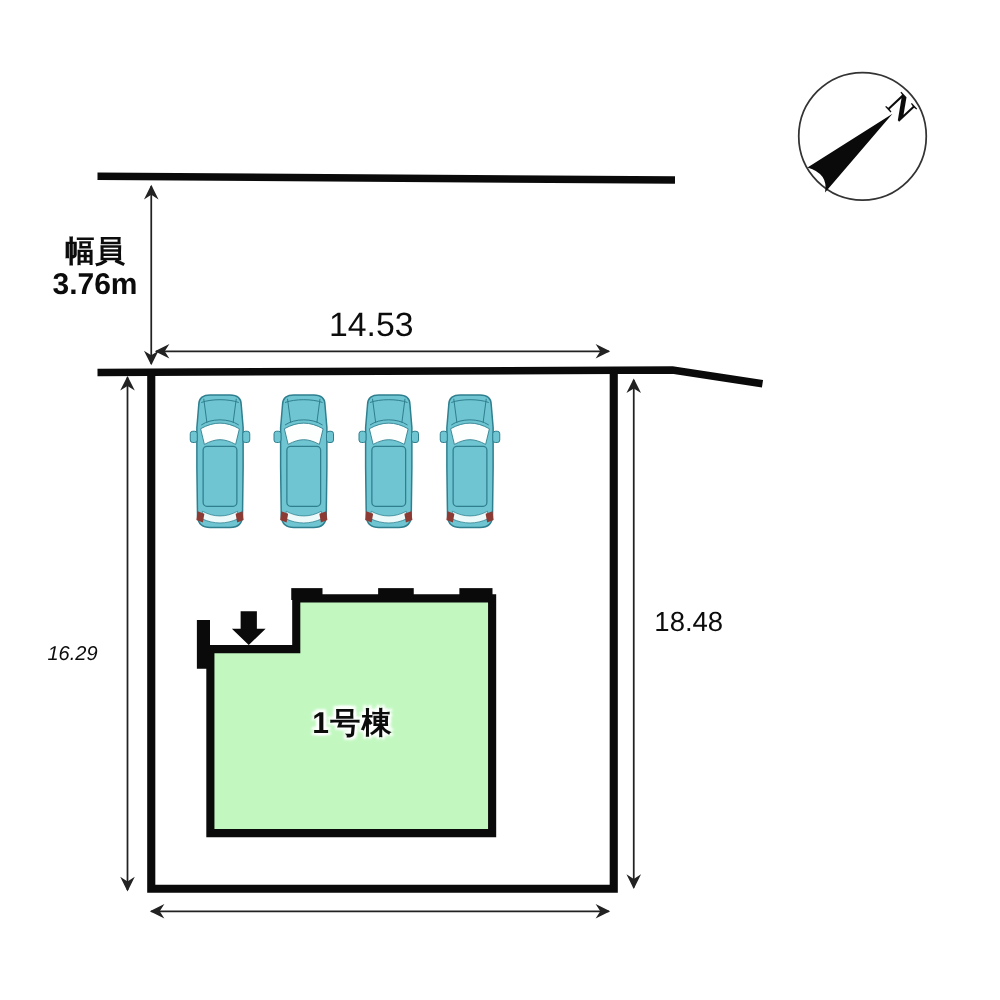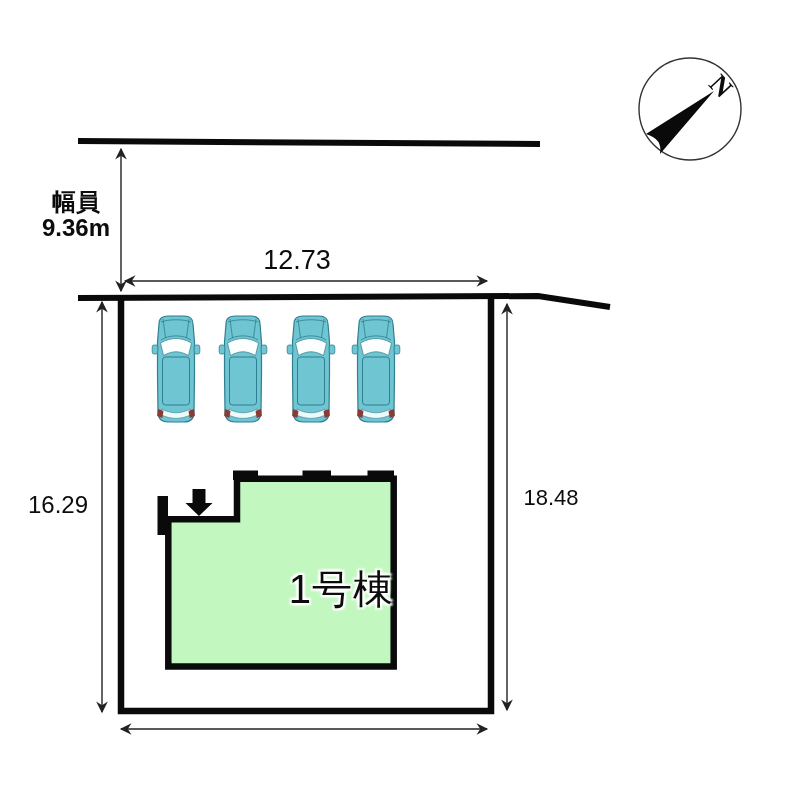--- a/index.html
+++ b/index.html
@@ -4,27 +4,26 @@
 <style>
   html,body{margin:0;padding:0;background:#ffffff;}
   .canvas{
     position:relative;width:800px;height:800px;background:#ffffff;
     font-family:"Liberation Sans",sans-serif;overflow:hidden;
   }
   .canvas svg{position:absolute;left:0;top:0;}
   .t{position:absolute;color:#0c0c0c;text-align:center;white-space:nowrap;z-index:5;}
   .road-width{left:34px;top:189px;width:84px;font-size:24px;font-weight:bold;line-height:26px;text-align:center;}
   .dim-top{left:247px;top:245px;width:100px;font-size:27px;}
-  .dim-left{left:16px;top:491px;width:84px;font-size:24px;}
+  .dim-left{left:16px;top:515px;width:84px;font-size:16px;font-style:italic;}
   .dim-right{left:509px;top:485px;width:84px;font-size:22px;}
   .dim-bottom{left:233px;top:736px;width:124px;font-size:24px;}
   .building-label{
-    left:170px;top:562px;width:224px;font-size:40px;font-weight:normal;letter-spacing:1px;
+    left:170px;top:562px;width:224px;font-size:24px;font-weight:bold;letter-spacing:1px;
     text-shadow:-2px -2px 2px #fff,2px -2px 2px #fff,-2px 2px 2px #fff,2px 2px 2px #fff,0 0 4px #fff;
-    text-align:right;
   }
   .north-label{
     left:699px;top:64px;width:44px;height:44px;line-height:44px;
     font-family:"Liberation Serif",serif;font-size:27px;font-weight:bold;
     transform:rotate(47deg);
   }
 </style>
 </head>
 <body>
 
@@ -79,23 +78,23 @@
     </g>
 
     <g>
       <circle cx="690" cy="109" r="51" fill="#ffffff" stroke="#333333" stroke-width="1.4"></circle>
       <path d="M714,91 L646,134 Q663,139 660,154 Z" fill="#0a0a0a"></path>
     </g>
   </svg>
 
   <div class="t road-width">
     <div>幅員</div>
-    <div>9.36m</div>
+    <div>3.76m</div>
   </div>
 
-  <div class="t dim-top">12.73</div>
+  <div class="t dim-top">14.53</div>
   <div class="t dim-left">16.29</div>
   <div class="t dim-right">18.48</div>
 
   <div class="t building-label">1号棟</div>
 
   <div class="t north-label">N</div>
 </div>
 
 </body></html>

